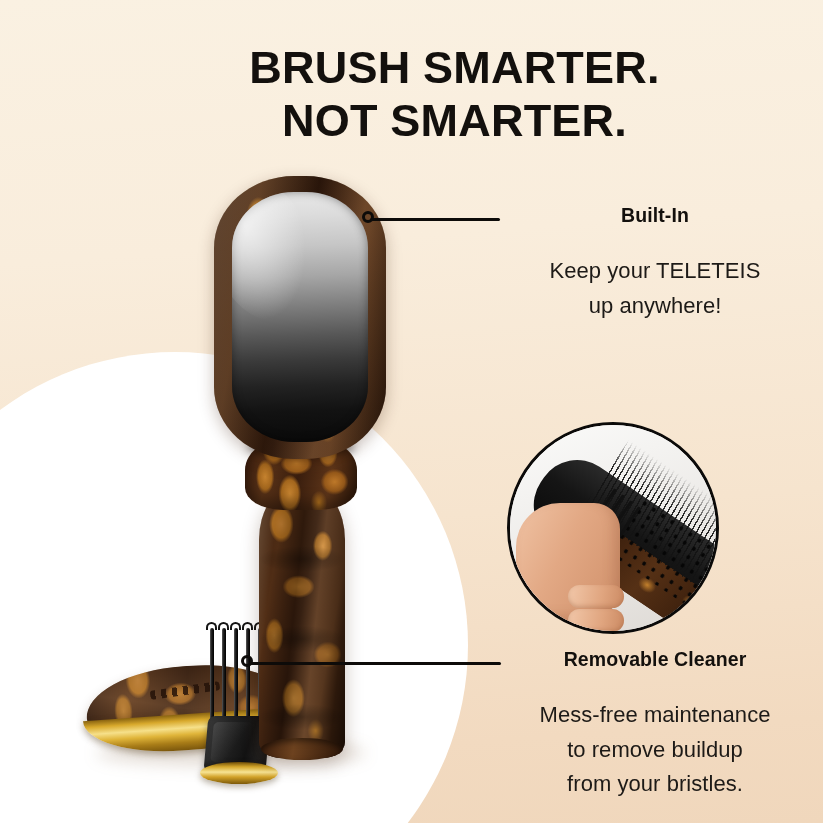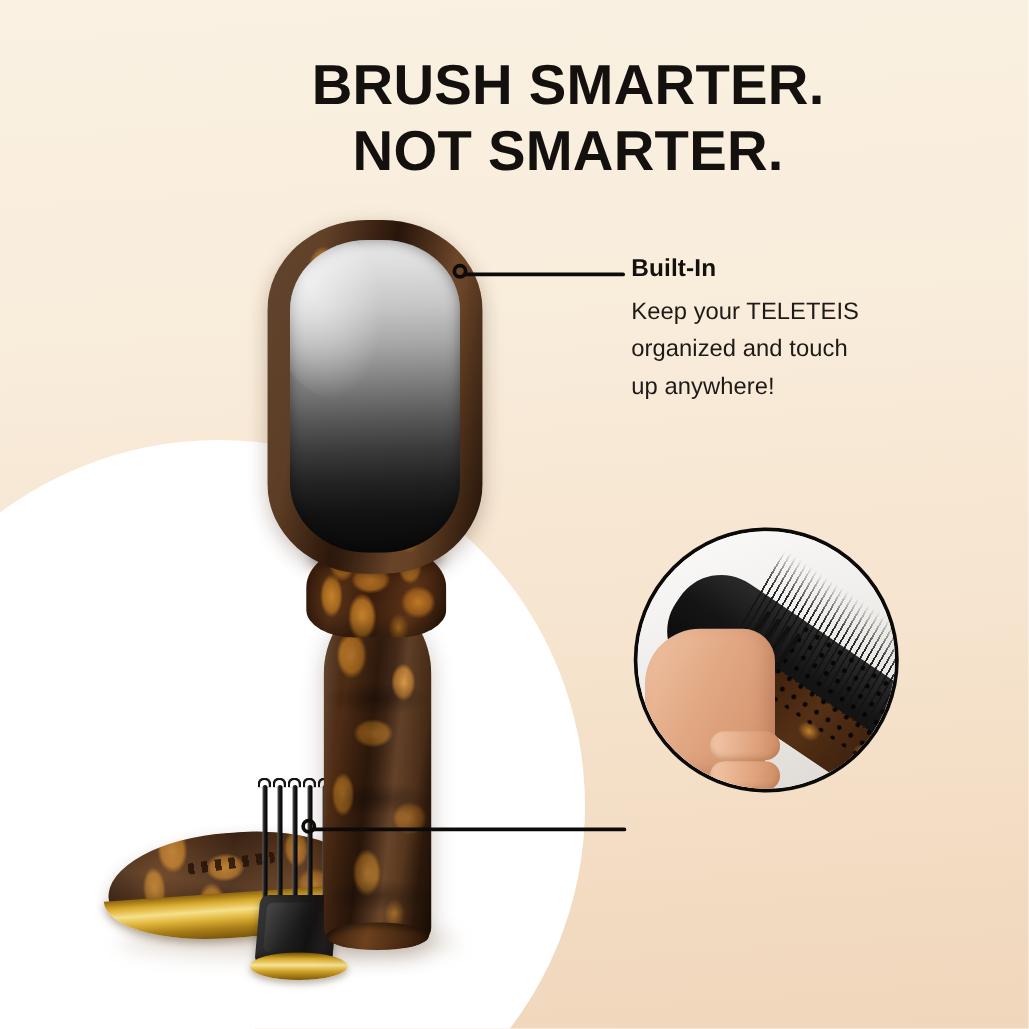--- a/index.html
+++ b/index.html
@@ -37,34 +37,34 @@
     color: #13100d;
     font-weight: 800;
     font-size: 45px;
     line-height: 1.17;
     letter-spacing: 0.2px;
     padding-left: 43px;
   }
   .headline .l1, .headline .l2 { display: block; white-space: nowrap; }
 
   
-  .callout { position: absolute; }
+  .callout { position: absolute; text-align: center; }
   .callout .c-title {
     color: #13100d;
     font-weight: 700;
     font-size: 19.5px;
     line-height: 1.28;
     letter-spacing: 0.1px;
   }
   .callout .c-title span { display: block; }
   .callout .c-body {
-    margin-top: 7px;
+    margin-top: 26px;
     color: #1d1a17;
     font-weight: 400;
-    font-size: 19px;
+    font-size: 22px;
     line-height: 1.58;
     letter-spacing: 0.05px;
   }
   .callout .c-body span { display: block; }
 
   #callout-mirror  { left: 505px; top: 203px; width: 300px; }
   #callout-cleaner { left: 505px; top: 647px; width: 300px; }
 
   
   .leader { position: absolute; height: 16px; }
@@ -466,19 +466,28 @@
     <div class="dot"></div>
     <div class="line"></div>
   </div>
 
   <div class="callout nosel" id="callout-mirror">
     <div class="c-title">
       <span>Built-In</span>
     </div>
     <div class="c-body">
       <span>Keep your TELETEIS</span>
-      <span>organized and touch</span>
       <span>up anywhere!</span>
     </div>
   </div>
 
+  <div class="callout nosel" id="callout-cleaner">
+    <div class="c-title">
+      <span>Removable Cleaner</span>
+    </div>
+    <div class="c-body">
+      <span>Mess-free maintenance</span>
+      <span>to remove buildup</span>
+      <span>from your bristles.</span>
+    </div>
+  </div>
 
 </div>
 
 </body></html>

